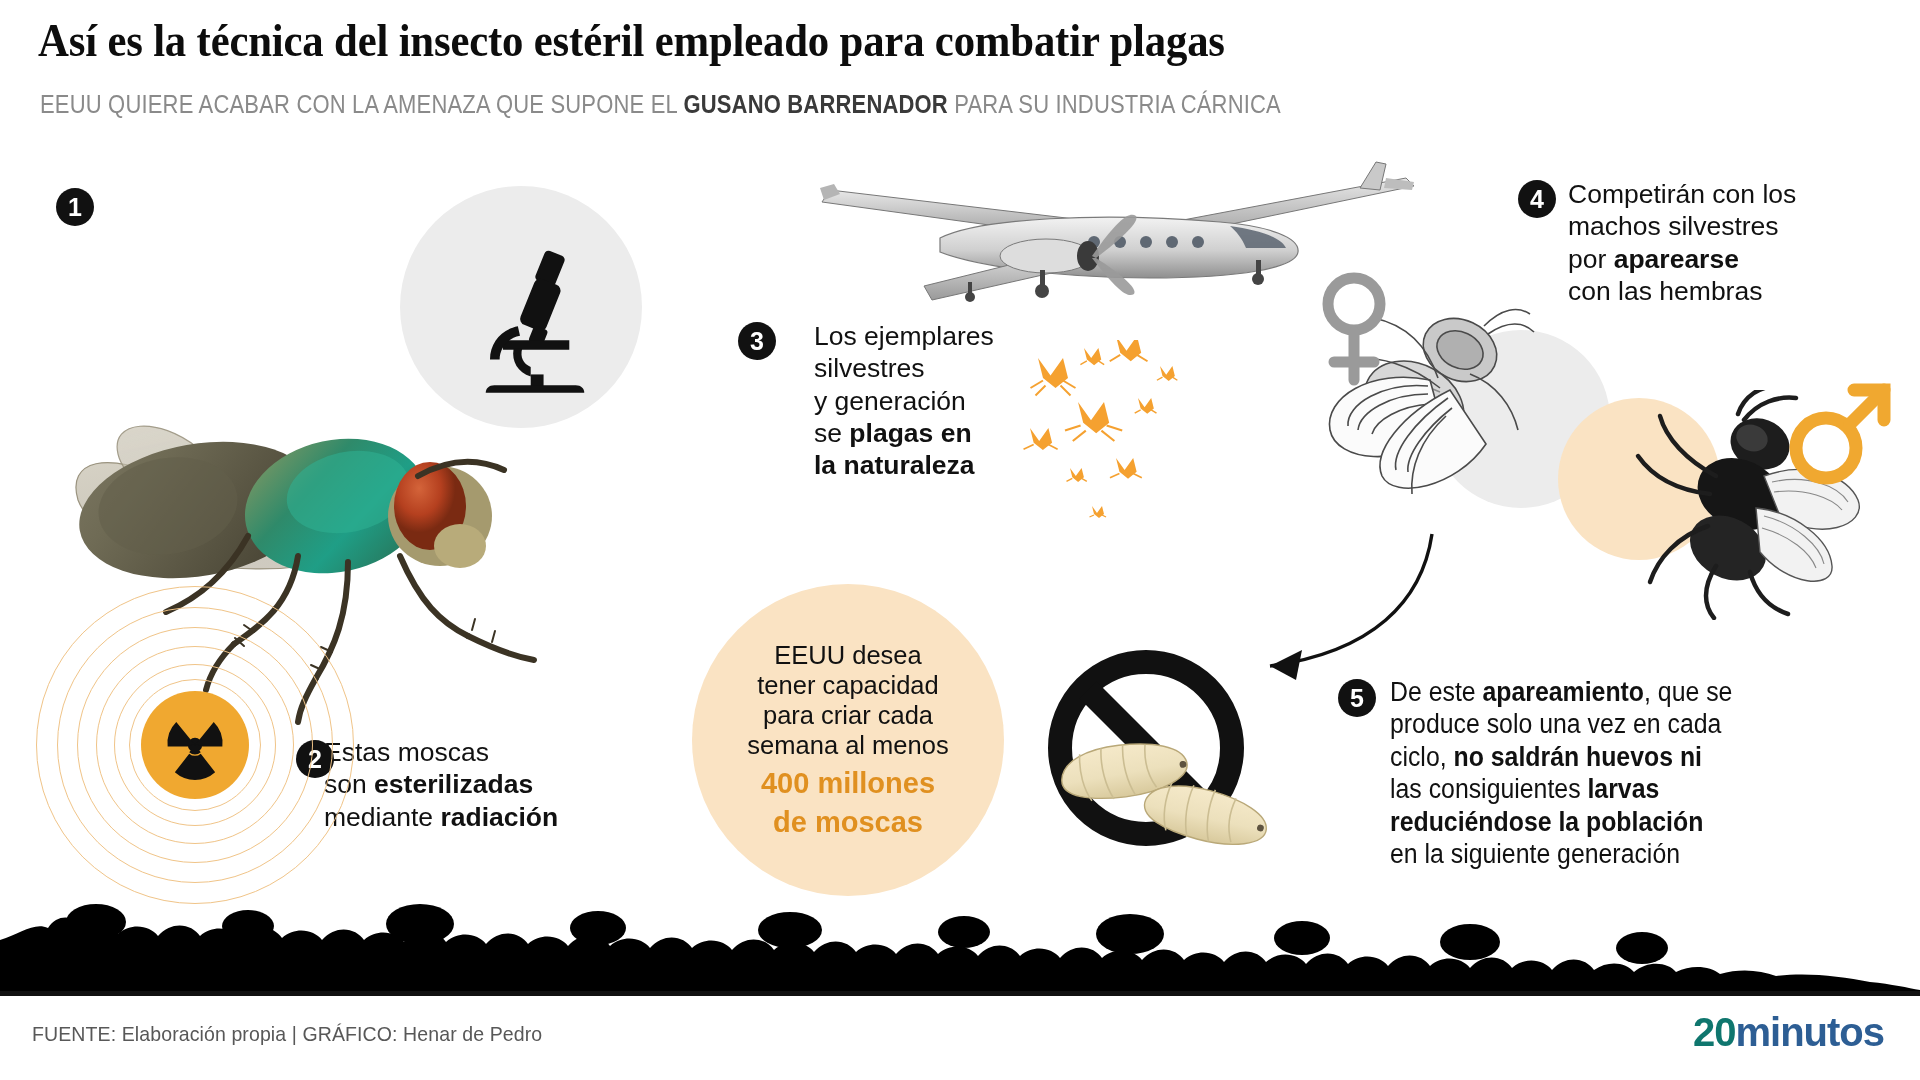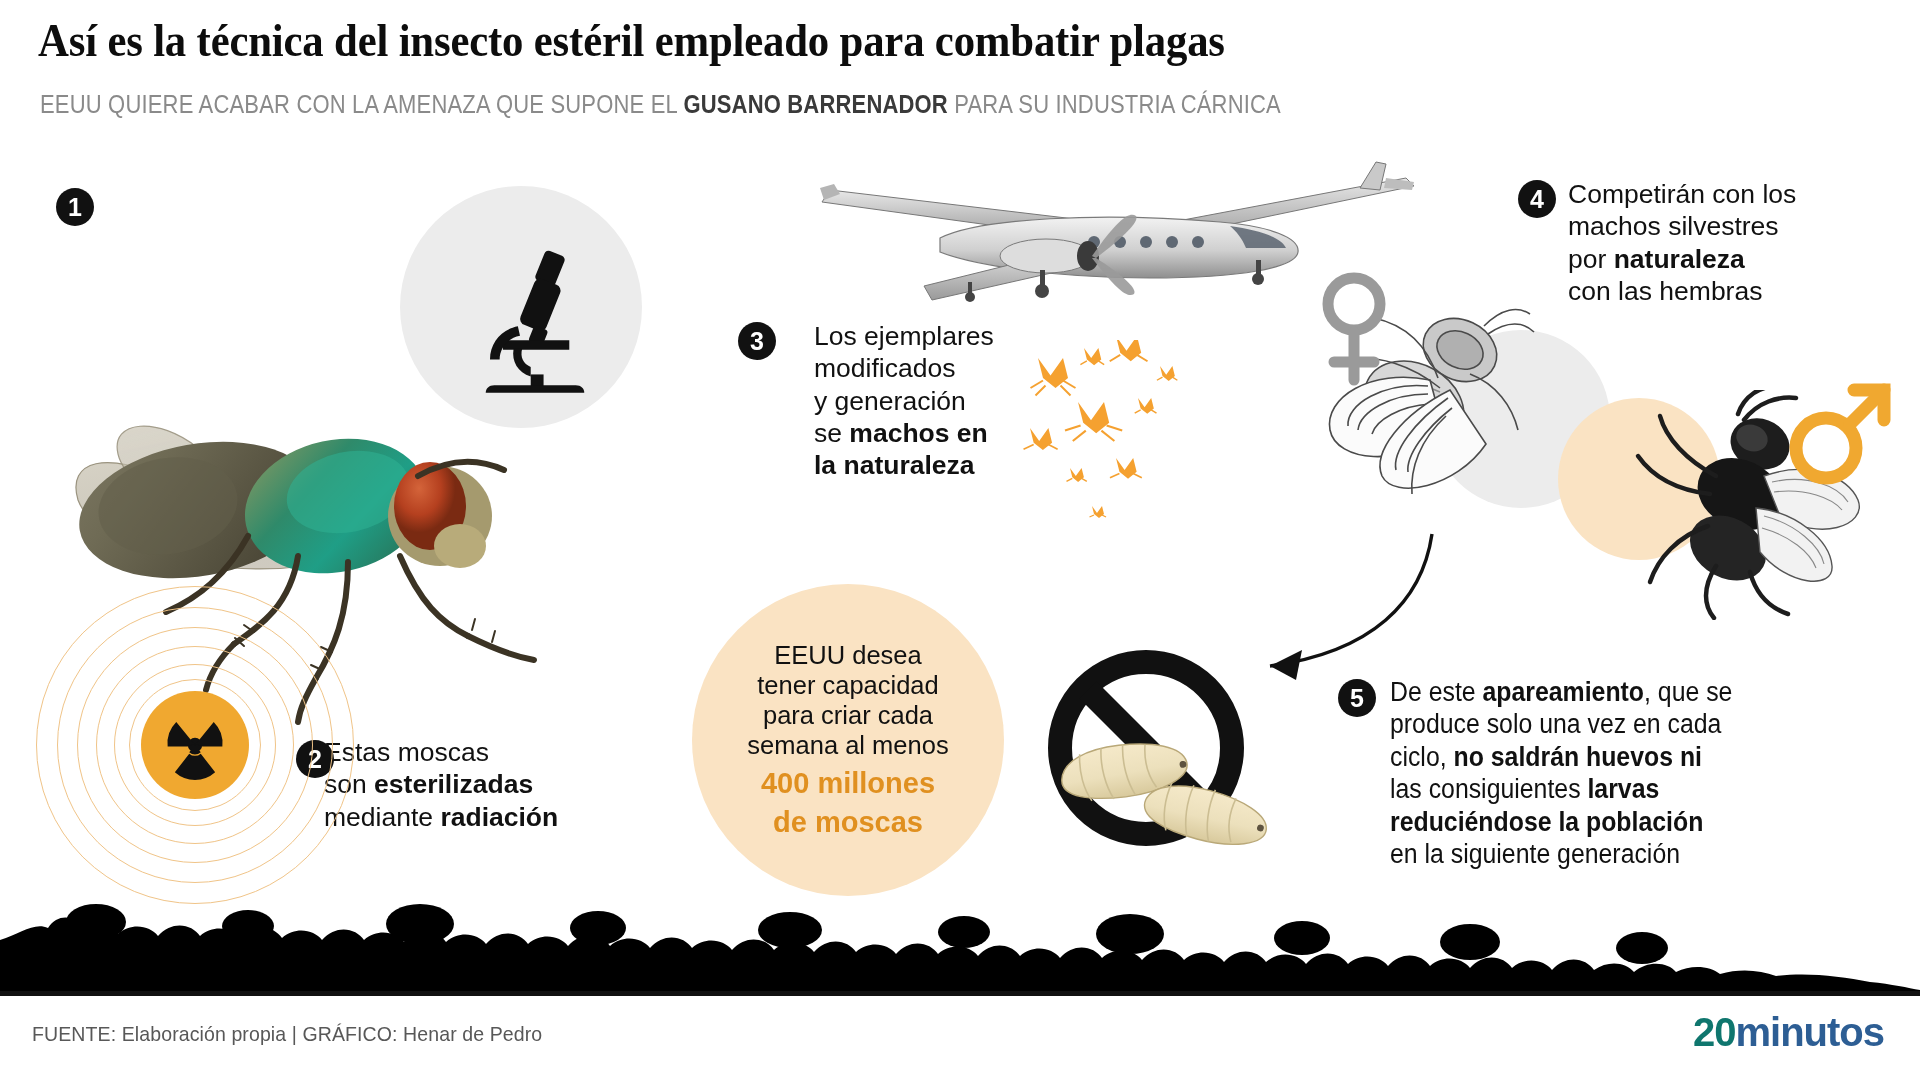--- a/index.html
+++ b/index.html
@@ -484,33 +484,33 @@
         <div><span>Estas moscas</span></div>
         <div><span>son </span><b>esterilizadas</b></div>
         <div><span>mediante </span><b>radiación</b></div>
       </div>
   </div>
 
   <div class="step" id="step3">
     <div class="badge">3</div>
     <div class="steptext">
         <div><span>Los ejemplares</span></div>
-        <div><span>modificados</span></div>
+        <div><span>silvestres</span></div>
         <div><span>y generación</span></div>
-        <div><span>se </span><b>machos en</b></div>
+        <div><span>se </span><b>plagas en</b></div>
         <div><b>la naturaleza</b></div>
       </div>
   </div>
 
   <div class="step" id="step4">
     <div class="badge">4</div>
     <div class="steptext">
         <div><span>Competirán con los</span></div>
         <div><span>machos silvestres</span></div>
-        <div><span>por </span><b>naturaleza</b></div>
+        <div><span>por </span><b>aparearse</b></div>
         <div><span>con las hembras</span></div>
       </div>
   </div>
 
   <div class="step" id="step5">
     <div class="badge">5</div>
     <div class="steptext">
         <div><span>De este </span><b>apareamiento</b><span>, que se</span></div>
         <div><span>produce solo una vez en cada</span></div>
         <div><span>ciclo, </span><b>no saldrán huevos ni</b></div>

